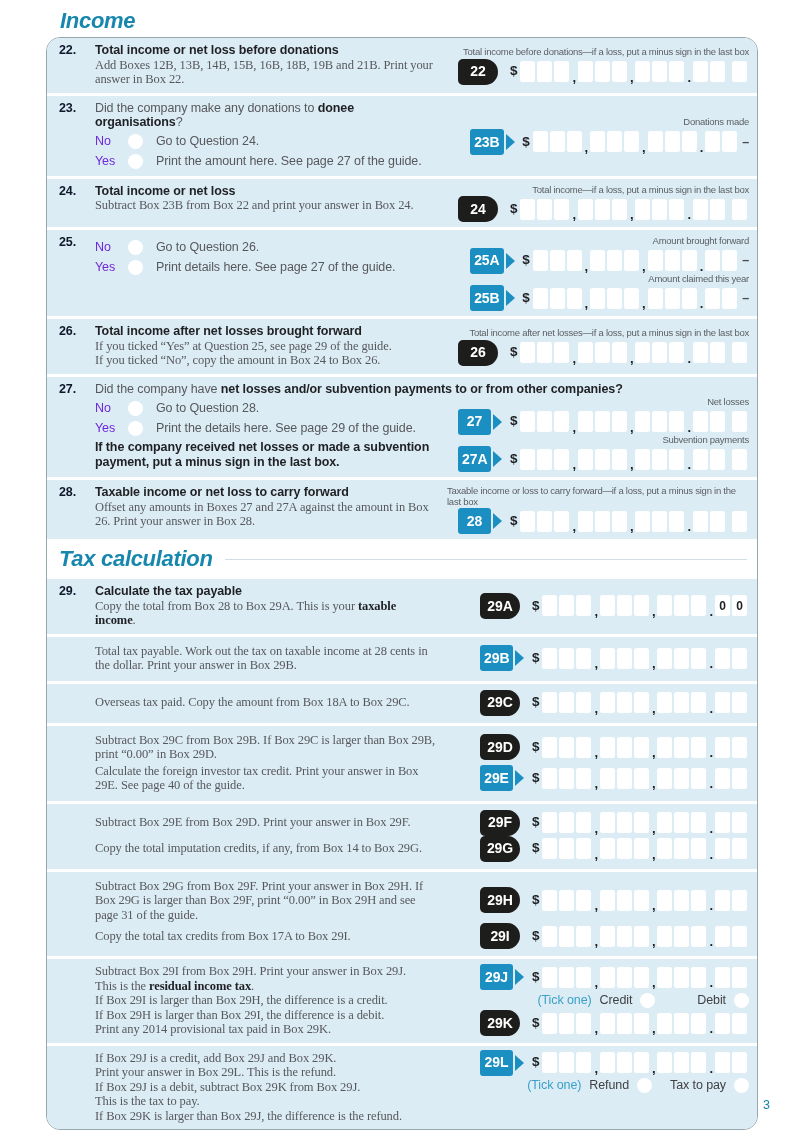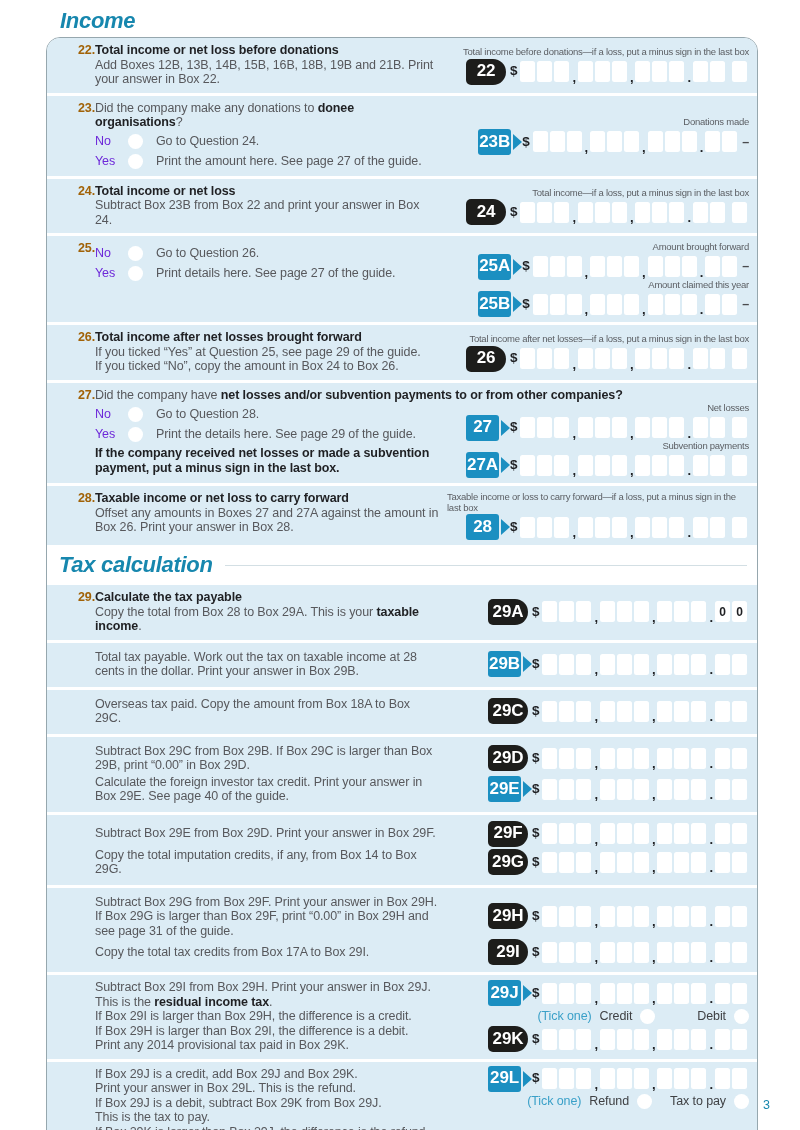--- a/index.html
+++ b/index.html
@@ -16,32 +16,32 @@
   .panel {
     margin-left:46px; width:712px; border:1.6px solid #96a7ae; border-radius:14px;
     background:#fff; overflow:hidden;
   }
   .band {
     background:#dcecf5; margin-bottom:3px; padding:5px 8px 6px 12px;
     font-size:12.5px; line-height:14.5px; letter-spacing:-0.1px;
   }
   .band:last-child { margin-bottom:0; }
   .flexrow { display:flex; }
-  .qnum { width:36px; font-weight:bold; color:#a16207; flex-shrink:0;text-align:right; }
+  .qnum { width:36px; font-weight:bold; color:#0f172a; flex-shrink:0; }
   .qbody { flex:1; padding-right:8px; }
   .qtitle { font-weight:bold; color:#1f2023; }
-  .qdesc { color:#57585c; }
+  .qdesc { color:#57585c;font-family:Liberation Serif, serif; }
   .qbold { font-weight:bold; color:#1f2023; }
   .qright { width:302px; flex-shrink:0; display:flex; flex-direction:column; justify-content:center;align-items:flex-end; }
   .boxlabel { font-size:9.5px; letter-spacing:-0.25px; color:#5b5e63; margin:1px 0 2px 0; line-height:10.5px; }
   
   .money { display:flex; align-items:center; height:22px; margin:1px 0; }
   .tagwrap { width:52px; display:flex; align-items:center; flex-shrink:0; }
-  .tag { height:21px; color:#fff; font-weight:bold; font-size:17px;
-         display:inline-flex; align-items:center; justify-content:center; padding:13px 4px;margin-left:8px; }
+  .tag { height:21px; color:#fff; font-weight:bold; font-size:14px;
+         display:inline-flex; align-items:center; justify-content:center; padding:13px 4px; }
   .tag.black { background:#1d1d1b; border-radius:5px 13px 13px 5px; min-width:40px; }
   .tag.blue  { background:#1b8fc1; border-radius:3px; min-width:33px; }
   .arrow { width:0; height:0; border-top:8px solid transparent; border-bottom:8px solid transparent;
            border-left:9px solid #1b8fc1; margin-left:2px; }
   .dollar { font-weight:bold; color:#1f2023; font-size:13.5px; margin-right:3px; }
   .dbox { width:15px; height:21px; background:#fff; border-radius:2.5px; margin-right:2px;
           display:inline-flex; align-items:center; justify-content:center;
           font-weight:bold; font-size:12px; color:#1f2023; flex-shrink:0; }
   .sep { align-self:flex-end; font-weight:bold; color:#1f2023; font-size:13px;
          margin:0 2px 0 1px; line-height:10px; }

